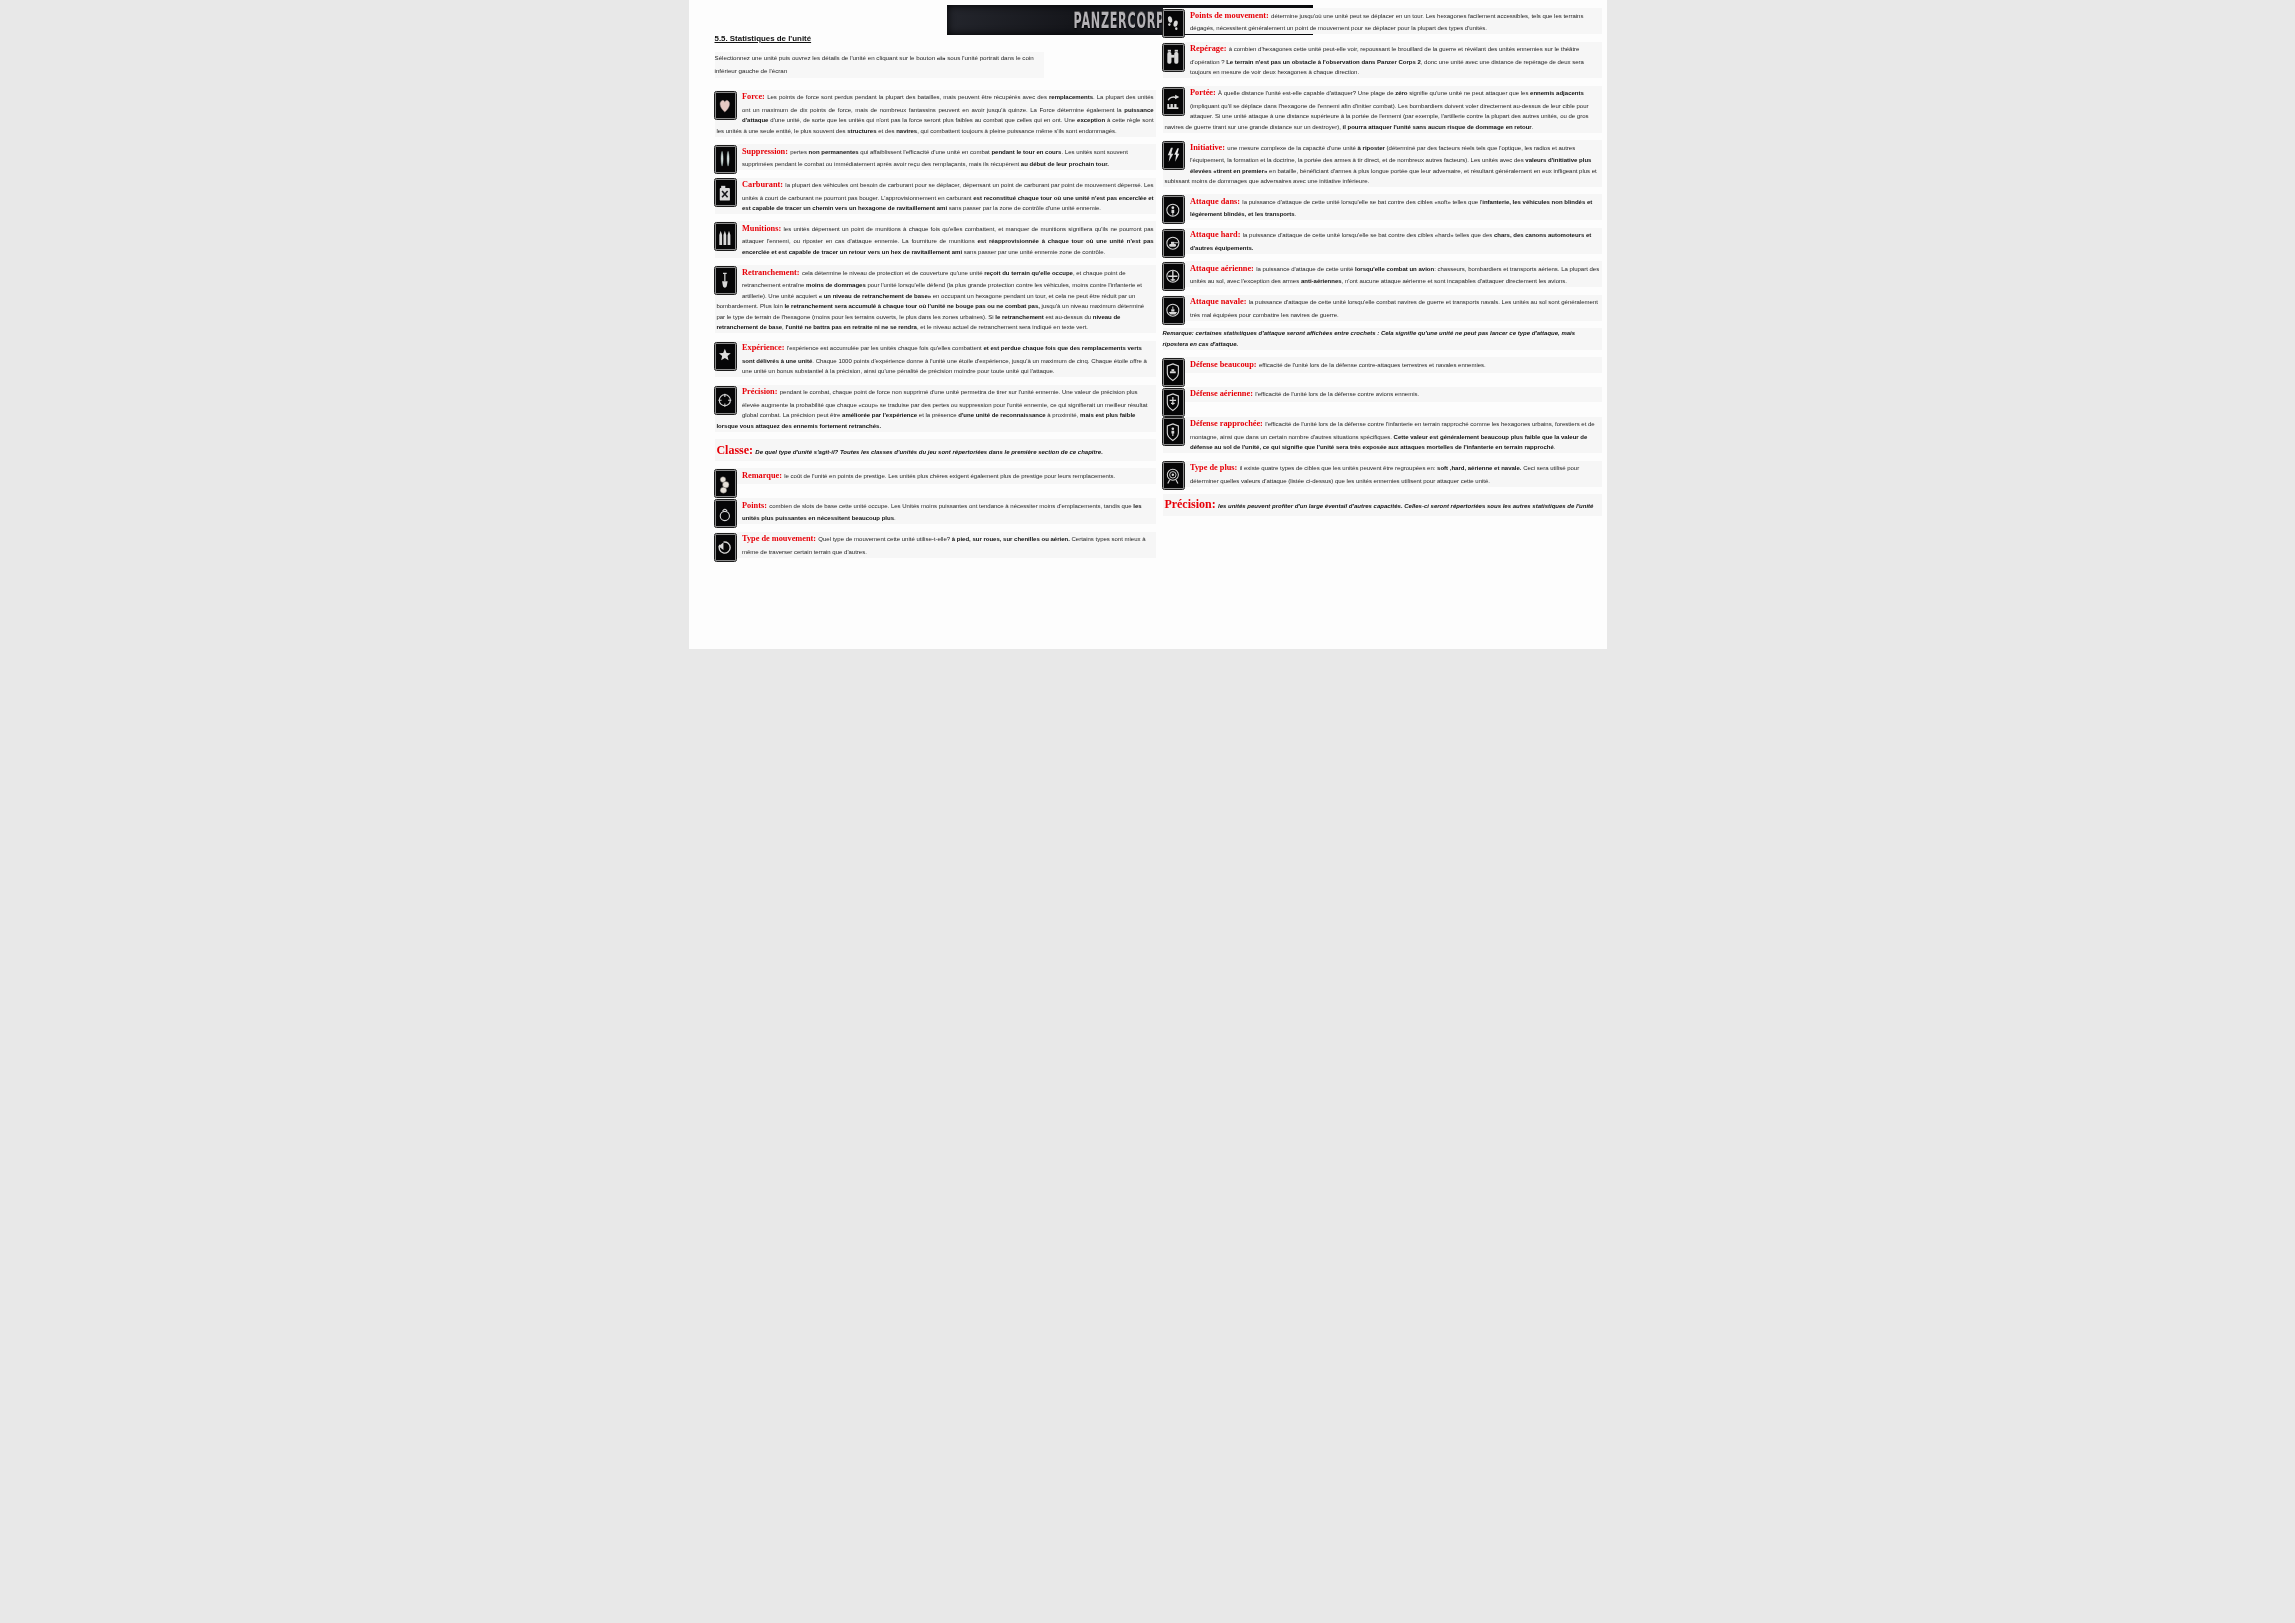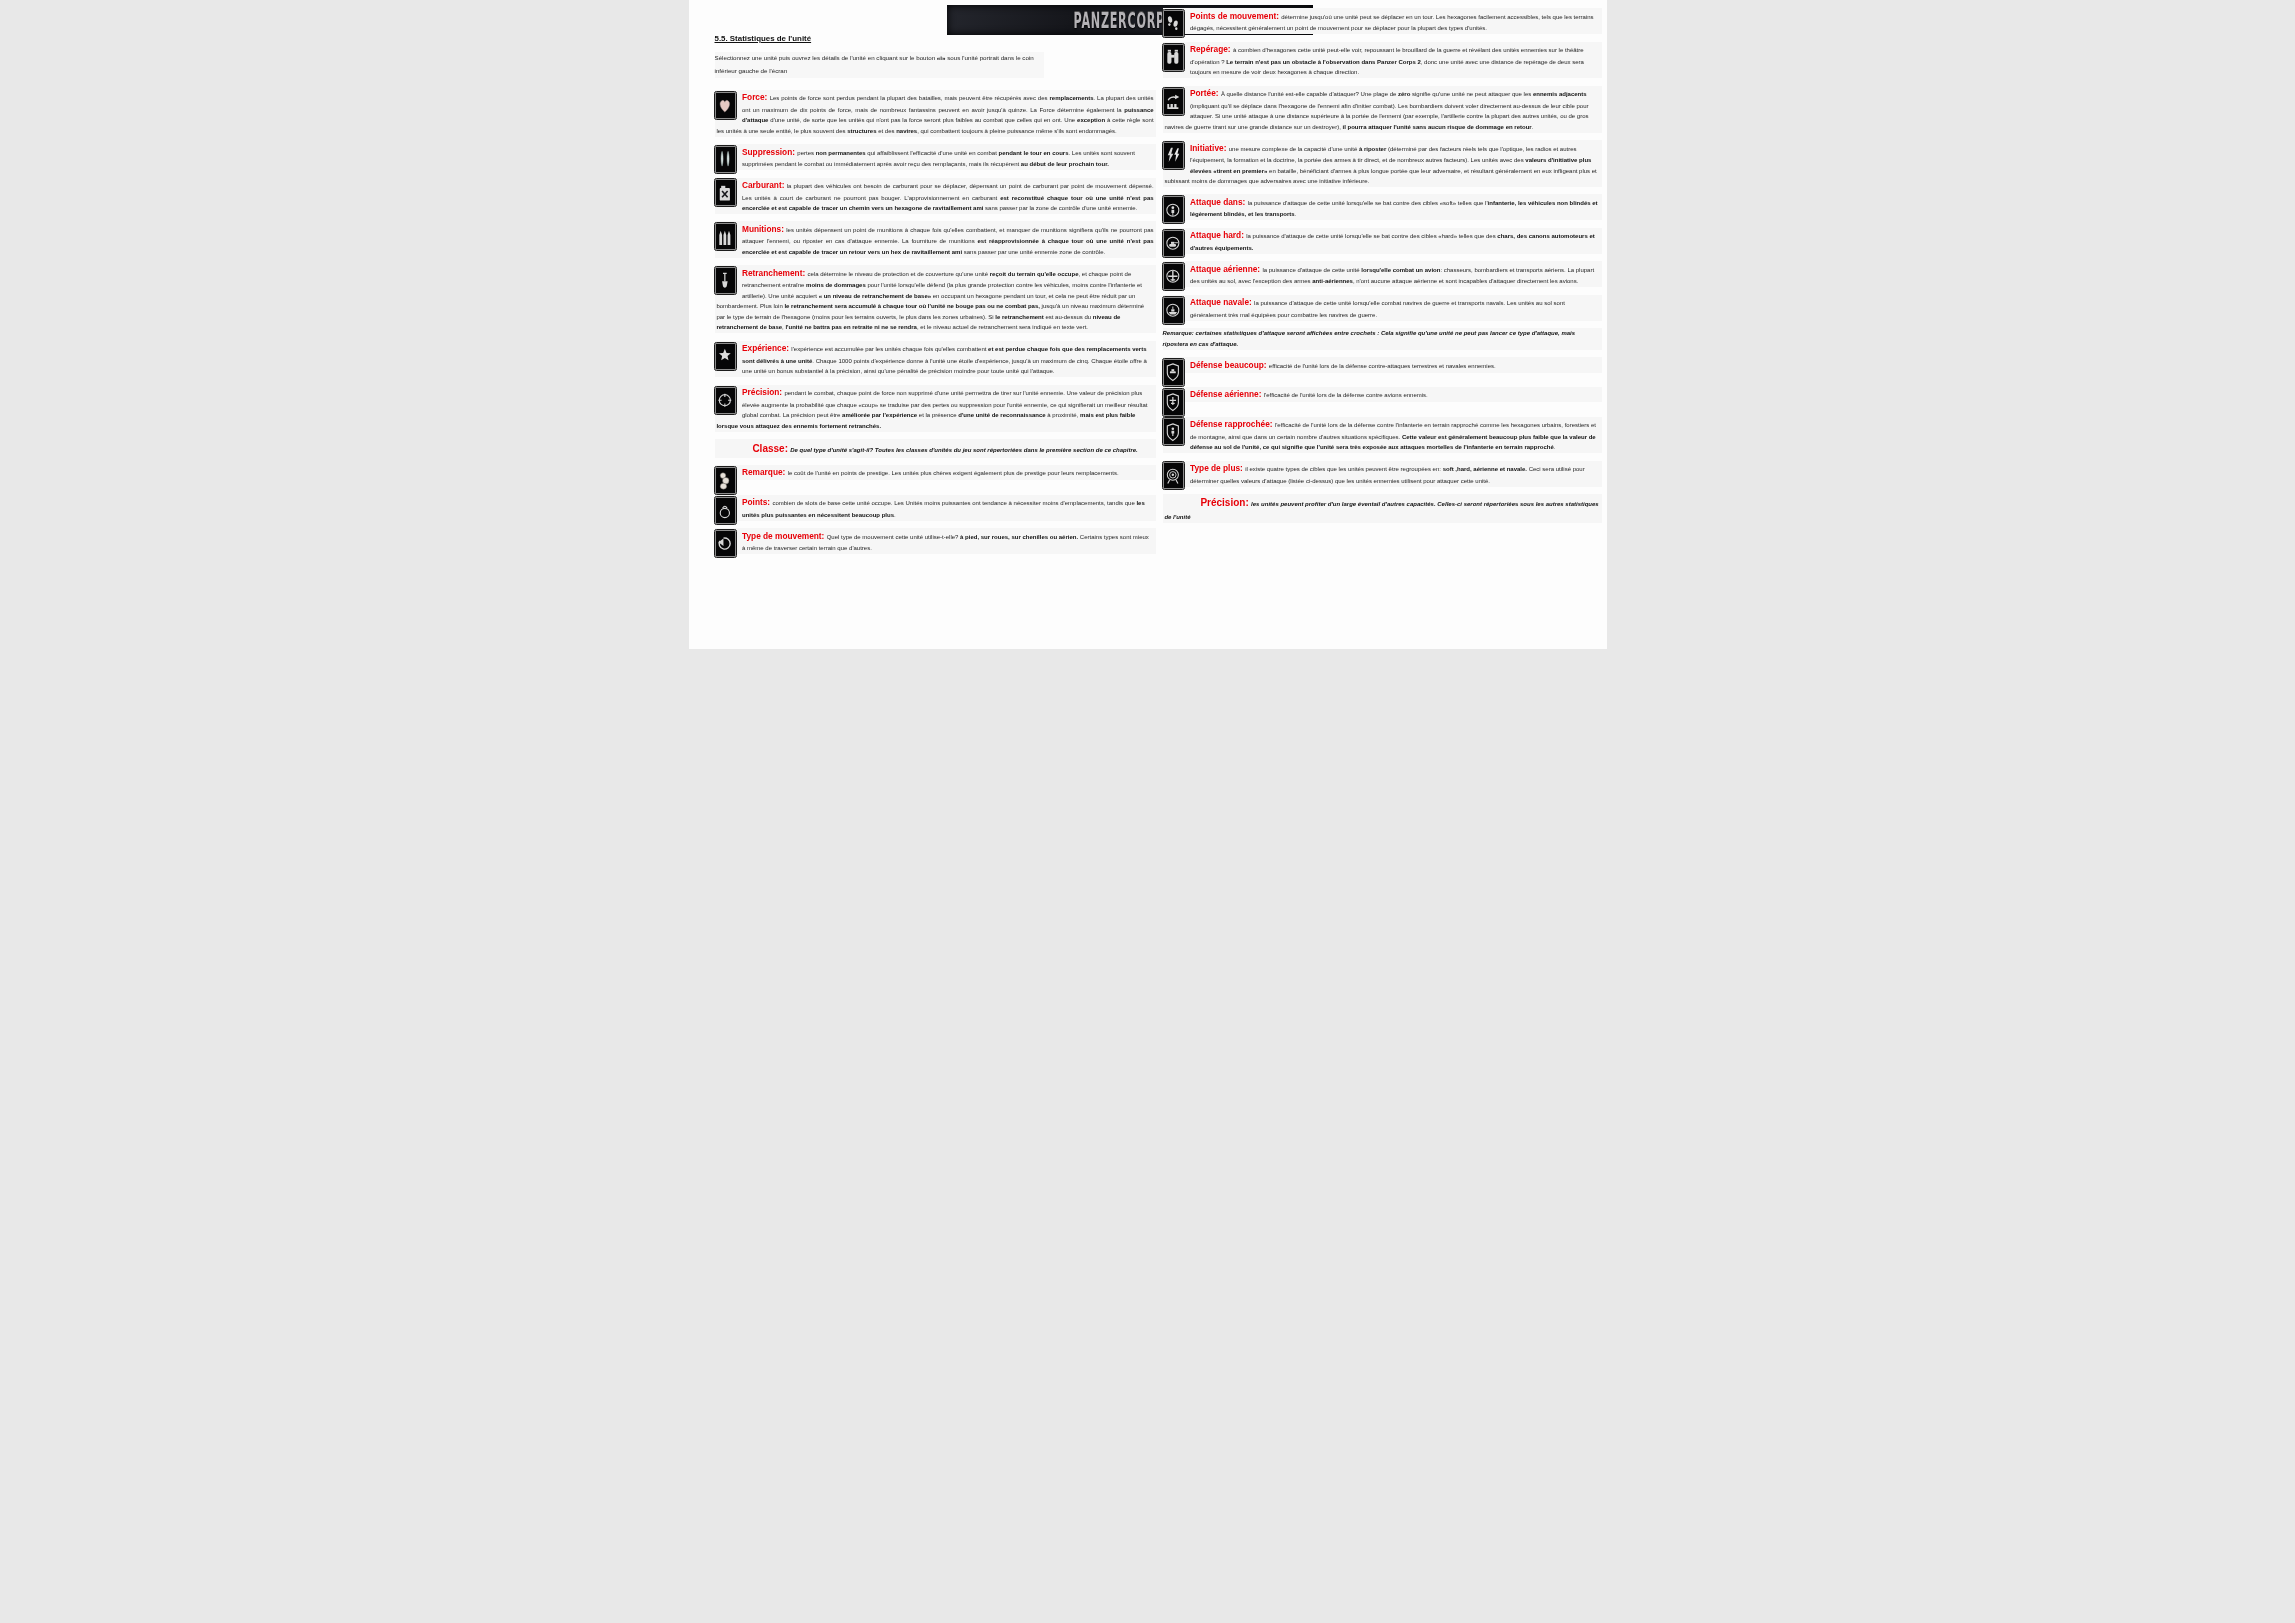--- a/index.html
+++ b/index.html
@@ -18,22 +18,22 @@
   .col-right{left:474px;top:8.3px;width:439px;}
   .doc-title{font-size:7.9px;font-weight:bold;color:#101010;margin:0 0 9.3px 0;text-decoration:underline;}
   .intro{font-size:6.2px;line-height:2.05;max-width:329px;margin:0 0 12px 0;background:#f7f7f7;}
   .item{clear:both;margin:0 0 7.4px 0;}
   .tile{float:left;width:21px;height:27px;background:#060607;border:0.9px solid #8d8d8d;
         outline:0.5px solid #1c1c1c;border-radius:1.4px;margin:1.9px 6.5px 0.9px 0;
         display:flex;align-items:center;justify-content:center;box-sizing:border-box;}
   .tile svg{display:block;}
   .body{font-size:6px;line-height:1.75;margin:0;background:#f6f6f6;padding:0.5px 1.9px;}
   .just{text-align:justify;}
-  .h{color:#e70008;font-weight:bold;font-size:8.3px;margin-right:2.3px;}
-  .h-big{font-size:10px;margin-left:36px;}
+  .h{color:#e70008;font-weight:bold;font-size:8.3px;margin-right:2.3px;font-family:Liberation Serif, serif;}
+  .h-big{font-size:12px;}
   .note{font-style:italic;font-weight:bold;font-size:6px;line-height:1.8;background:#f6f6f6;}
   .plain{background:#f6f6f6;}
   b{color:#111;}
 </style>
 </head>
 <body>
 
 <div class="page">
 
   <div class="banner">

